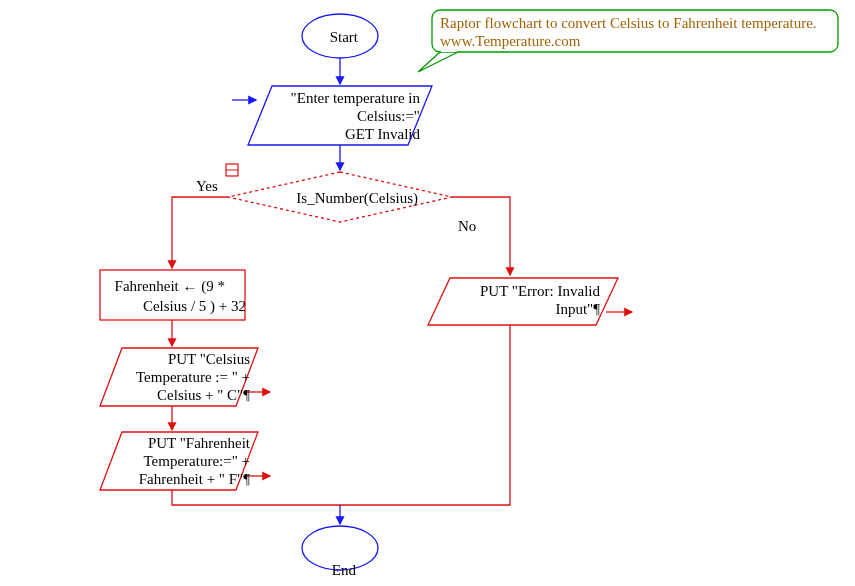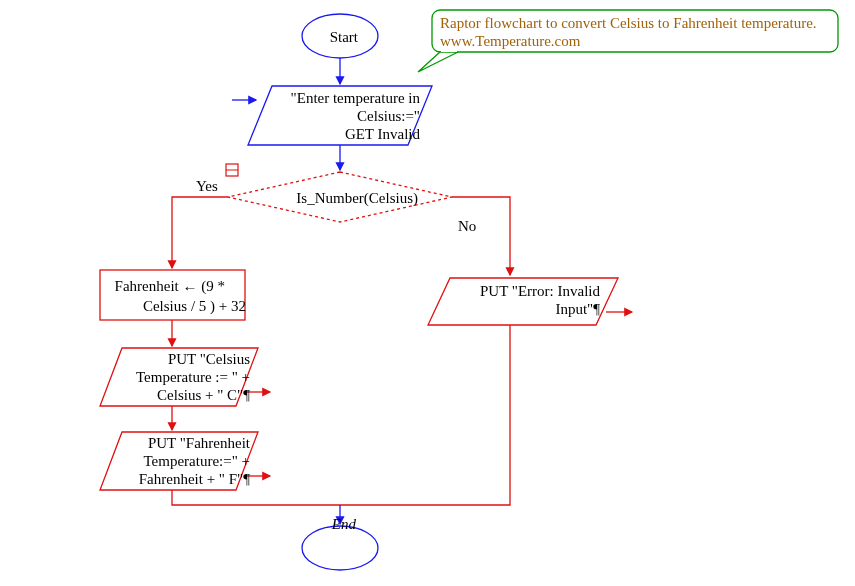--- a/index.html
+++ b/index.html
@@ -98,16 +98,16 @@
 <div class="lbl" style="left:110px; top:368px; width:140px;">Temperature := " +</div>
 <div class="lbl" style="left:110px; top:386px; width:140px;">Celsius + " C"¶</div>
 
 <div class="lbl" style="left:110px; top:434px; width:140px;">PUT "Fahrenheit</div>
 <div class="lbl" style="left:110px; top:452px; width:140px;">Temperature:=" +</div>
 <div class="lbl" style="left:110px; top:470px; width:140px;">Fahrenheit + " F"¶</div>
 
 <div class="lbl" style="left:440px; top:282px; width:160px;">PUT "Error: Invalid</div>
 <div class="lbl" style="left:440px; top:300px; width:160px;">Input"¶</div>
 
-<div class="lbl" style="left:324px; top:515px; width:32px;font-style:italic;">End</div>
+<div class="lbl" style="left:324px; top:561px; width:32px;">End</div>
 
 <div class="lbl green" style="left:440px; top:14px; width:392px; text-align:left;">Raptor flowchart to convert Celsius to Fahrenheit temperature.</div>
 <div class="lbl green" style="left:440px; top:32px; width:392px; text-align:left;">www.Temperature.com</div>
 
 </body></html>

